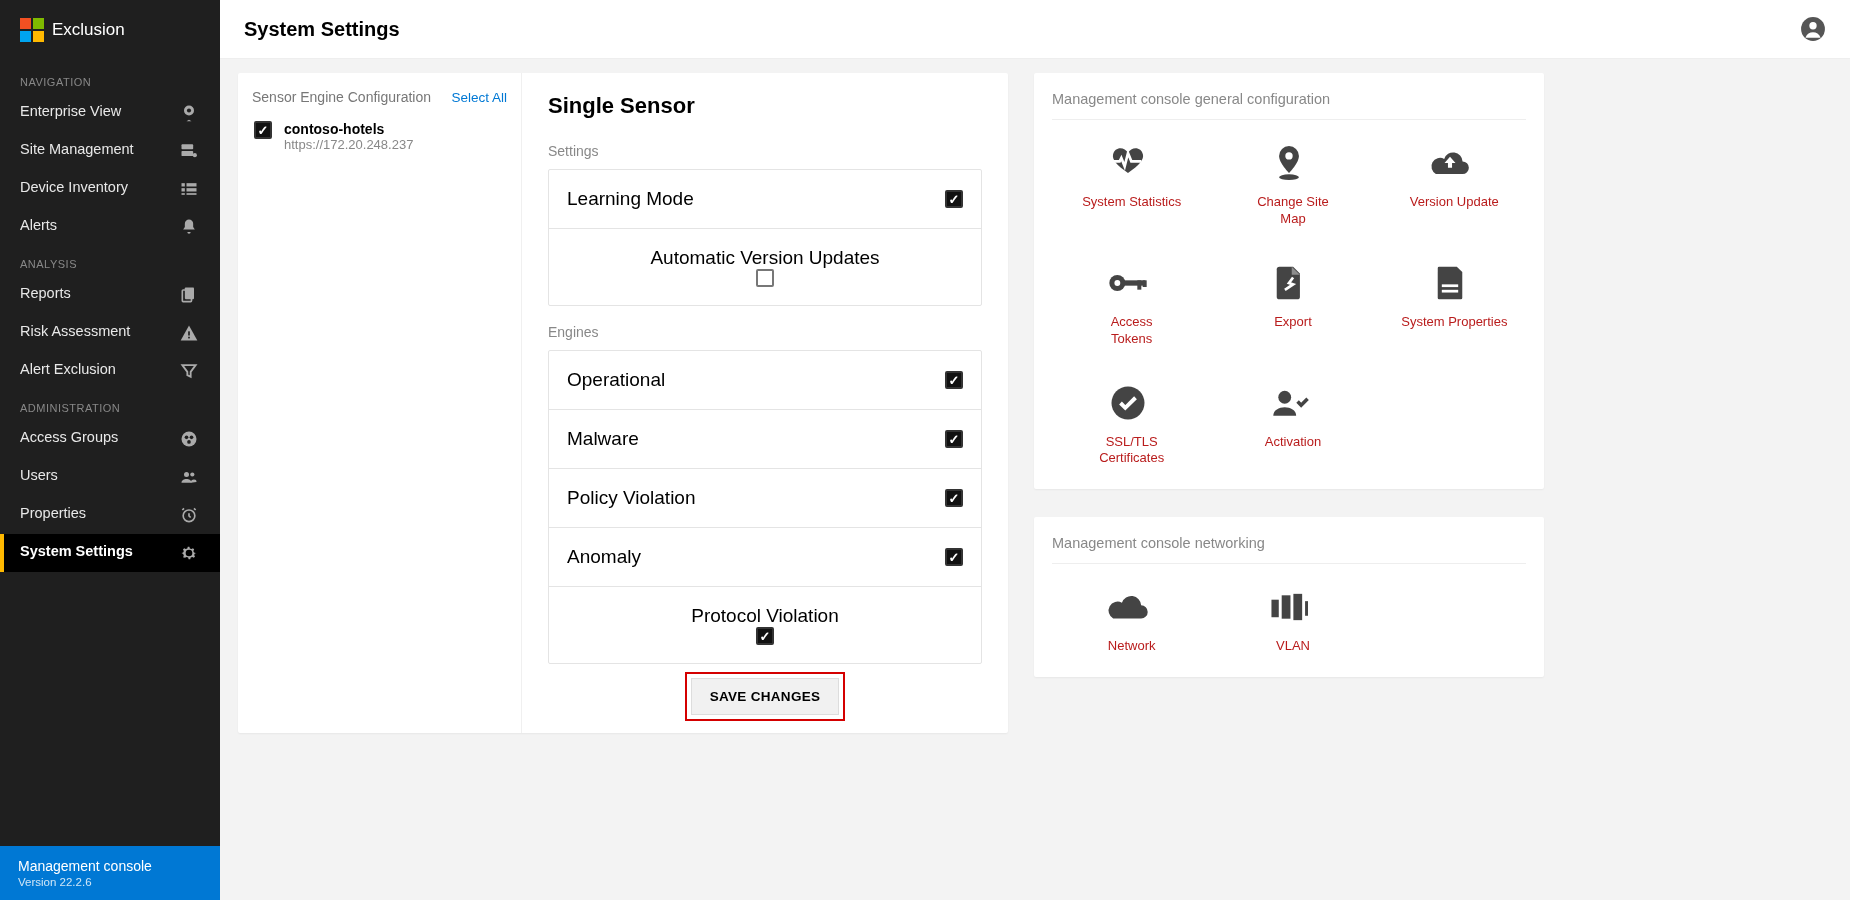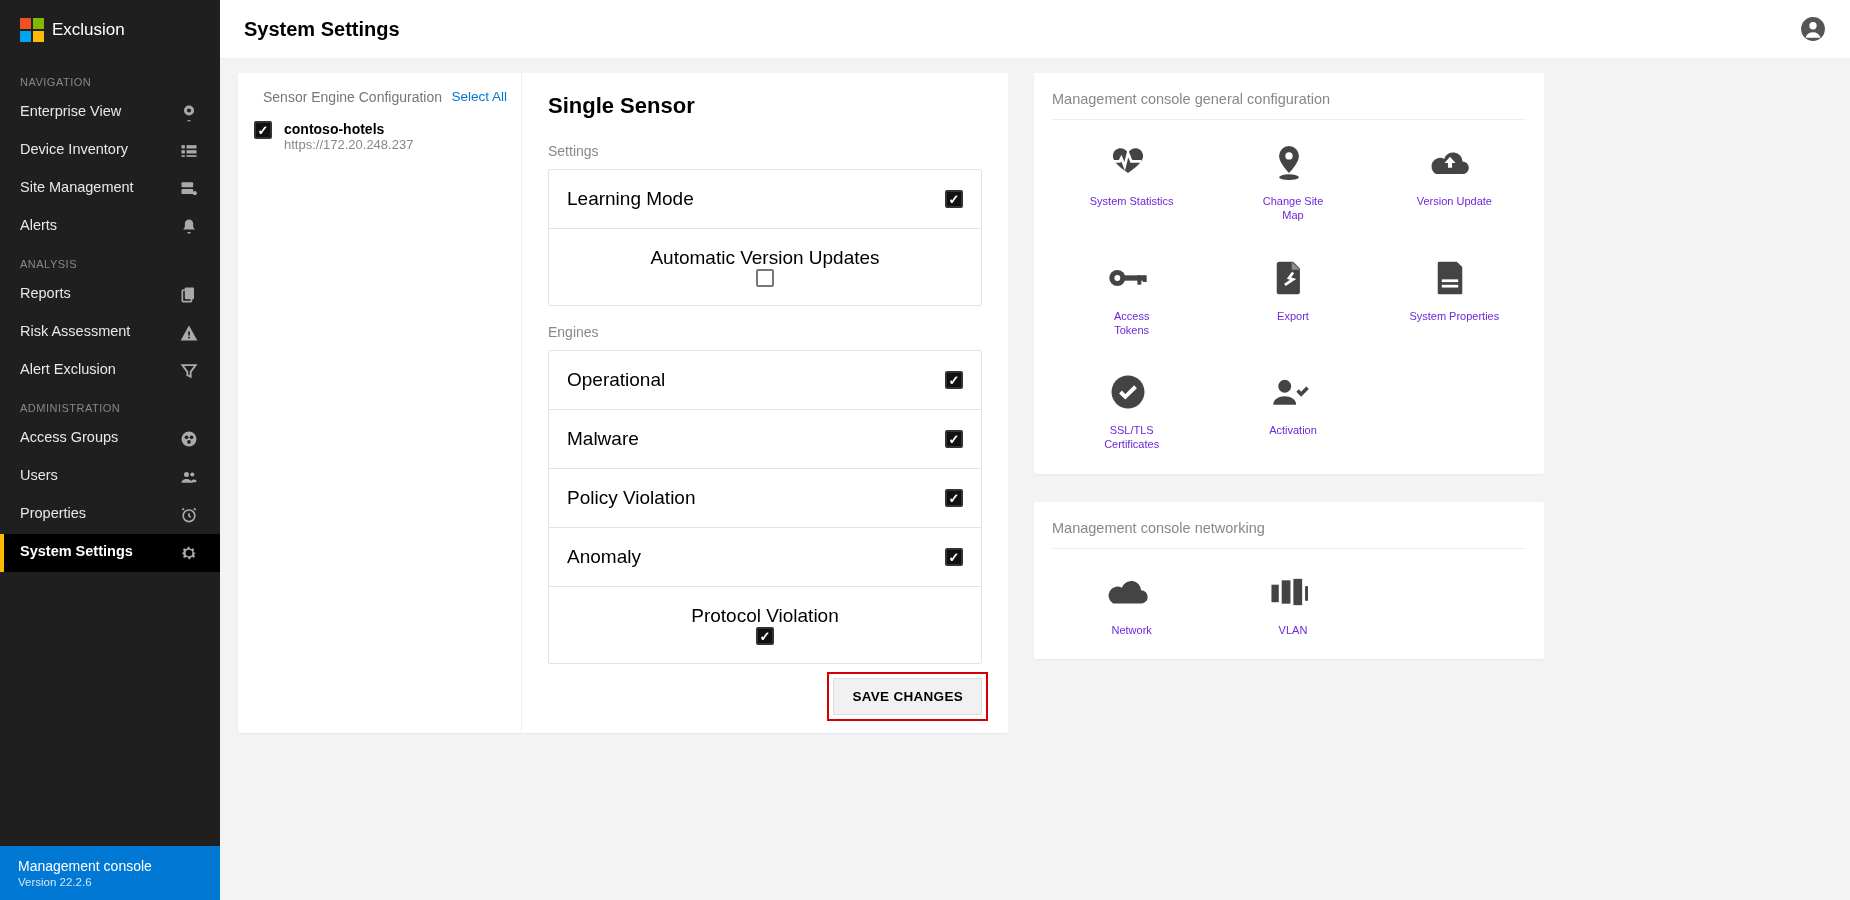--- a/index.html
+++ b/index.html
@@ -30,50 +30,50 @@
 .topbar h1 { font-size: 20px; font-weight:600; }
 .avatar-ico { color:#555; }
 
 .content { flex:1; overflow-y:auto; padding: 14px 18px; display:flex; gap:26px; align-items:flex-start; }
 
 .card { background:#fff; border-radius:2px; box-shadow: 0 1px 2px rgba(0,0,0,0.05); }
 
 
 .sensor-card { width: 770px; display:flex; }
 .sensor-list { width: 284px; border-right: 1px solid #f0f0f0; padding: 16px 14px; }
-.sensor-list-head { display:flex; justify-content:space-between; align-items:flex-start; margin-bottom:14px;margin-left:11px; }
+.sensor-list-head { display:flex; justify-content:space-between; align-items:flex-end; margin-bottom:14px; }
 .sensor-list-head .t { color:#777; font-size:14px; }
 .sensor-list-head .sa { color:#0078d4; font-size:13.5px; cursor:pointer; }
 .sensor-row { display:flex; gap:12px; align-items:flex-start; padding: 2px 2px; }
 .sensor-row .name { font-weight:600; font-size:14px; }
 .sensor-row .addr { color:#888; font-size:13px; }
 
 .sensor-detail { flex:1; padding: 20px 26px 18px; }
 .sensor-detail h2 { font-size:22px; font-weight:600; margin-bottom: 24px; }
 .section-label { color:#888; font-size:14px; margin: 18px 0 10px; }
 .setting-list { border:1px solid #e4e4e4; border-radius:2px; }
 .setting-row { display:flex; justify-content:space-between; align-items:center; padding: 18px 18px; border-bottom:1px solid #e4e4e4; font-size:19px; }
 .setting-row:last-child { border-bottom:none;flex-direction:column; }
-.save-wrap { display:flex; justify-content:flex-end; margin-top: 14px; }
+.save-wrap { display:flex; justify-content:center; margin-top: 14px; }
 .save-btn { background:#f1f1f1; border:1px solid #ddd; padding:10px 18px; font-size:13.5px; font-weight:600; letter-spacing:.3px; cursor:pointer; outline: 2px solid #d40000; outline-offset: 4px; }
 
 
 .chk { width:18px; height:18px; border:2px solid #333; border-radius:2px; display:flex; align-items:center; justify-content:center; cursor:pointer; flex-shrink:0; }
 .chk.checked { background:#111; }
 .chk.checked::after { content:"✓"; color:#fff; font-size:13px; font-weight:bold; line-height:1; }
 .chk.empty { border-color:#777; }
 
 
 .right-col { flex:1; display:flex; flex-direction:column; gap:28px; max-width: 510px; }
 .right-card { padding: 18px 18px 22px; }
 .right-card .rt { color:#888; font-size:14.5px; border-bottom:1px solid #eee; padding-bottom:12px; margin-bottom: 22px; }
 .tile-grid { display:grid; grid-template-columns: repeat(3, 1fr); gap: 34px 10px; }
 .tile { display:flex; flex-direction:column; align-items:center; text-align:center; cursor:pointer; }
 .tile .ti { color:#444; height:42px; display:flex; align-items:center; }
-.tile .tl { font-size:11px; color:#6d28d9; margin-top:10px; line-height:1.3;margin-left:8px; }
+.tile .tl { font-size:13px; color:#b91c1c; margin-top:10px; line-height:1.3;margin-left:8px; }
 
 svg { display:block; }
 </style>
 </head>
 <body>
 
 <div class="app">
 
   <div class="sidebar">
     <div class="logo-row">
@@ -91,39 +91,39 @@
           <span class="lbl">Enterprise View</span>
           <span class="ico">
             <svg width="20" height="20" viewBox="0 0 24 24" fill="currentColor">
               <circle cx="12" cy="9" r="6"></circle>
               <circle cx="12" cy="9" r="2.5" fill="#1f1f1f"></circle>
               <path d="M12 15v5l-3 2h6l-3-2z"></path>
             </svg>
           </span>
         </div>
         <div class="nav-item">
+          <span class="lbl">Site Management</span>
+          <span class="ico">
+            <svg width="20" height="20" viewBox="0 0 24 24" fill="currentColor">
+              <rect x="3" y="4" width="14" height="6" rx="1"></rect>
+              <rect x="3" y="12" width="14" height="6" rx="1"></rect>
+              <circle cx="19" cy="17" r="2.5"></circle>
+            </svg>
+          </span>
+        </div>
+        <div class="nav-item">
           <span class="lbl">Device Inventory</span>
           <span class="ico">
             <svg width="20" height="20" viewBox="0 0 24 24" fill="currentColor">
               <rect x="3" y="5" width="4" height="4"></rect>
               <rect x="9" y="5" width="12" height="4"></rect>
               <rect x="3" y="11" width="4" height="4"></rect>
               <rect x="9" y="11" width="12" height="4"></rect>
               <rect x="3" y="17" width="4" height="2"></rect>
               <rect x="9" y="17" width="12" height="2"></rect>
-            </svg>
-          </span>
-        </div>
-        <div class="nav-item">
-          <span class="lbl">Site Management</span>
-          <span class="ico">
-            <svg width="20" height="20" viewBox="0 0 24 24" fill="currentColor">
-              <rect x="3" y="4" width="14" height="6" rx="1"></rect>
-              <rect x="3" y="12" width="14" height="6" rx="1"></rect>
-              <circle cx="19" cy="17" r="2.5"></circle>
             </svg>
           </span>
         </div>
         <div class="nav-item">
           <span class="lbl">Alerts</span>
           <span class="ico">
             <svg width="20" height="20" viewBox="0 0 24 24" fill="currentColor">
               <path d="M12 3a5 5 0 0 0-5 5v4l-2 3h14l-2-3V8a5 5 0 0 0-5-5z"></path>
               <path d="M10 18a2 2 0 0 0 4 0z"></path>
             </svg>

